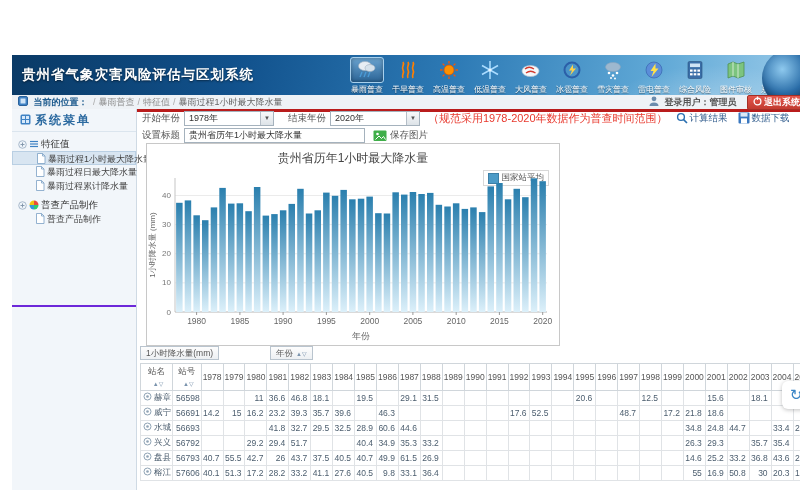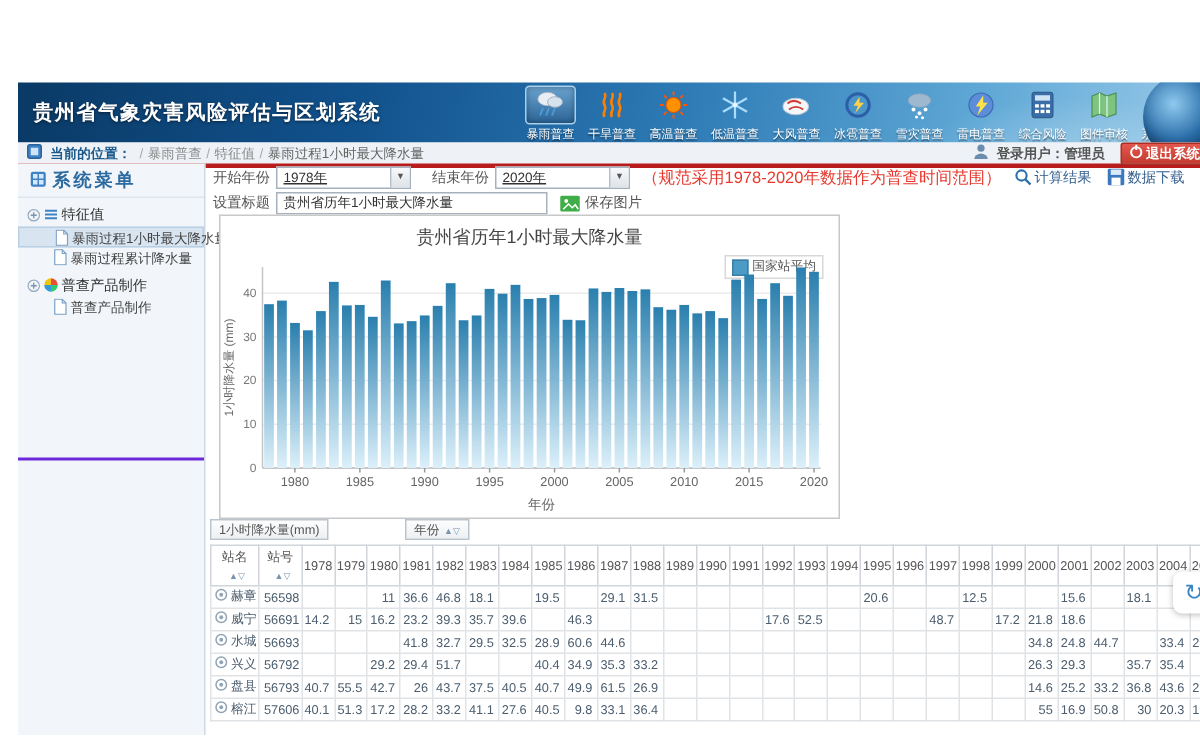--- a/index.html
+++ b/index.html
@@ -44,21 +44,21 @@
   .tgroup{height:15px;line-height:15px;font-size:9.5px;color:#333;padding-left:6px;margin-top:4px;cursor:pointer;white-space:nowrap;}
   .tgroup svg{vertical-align:-2px;margin-right:2px;}
   .titem{height:14px;line-height:14px;font-size:9px;color:#444;padding-left:24px;cursor:pointer;white-space:nowrap;}
   .titem svg{vertical-align:-2px;margin-right:2px;}
   .titem.active{background:#d8e5f1;border:1px solid #b9cfe3;box-sizing:border-box;width:124px;}
   
   .tb{position:absolute;left:127px;height:16px;display:flex;align-items:center;font-size:9.5px;color:#555;white-space:nowrap;}
   .tb1{top:110px;} .tb2{top:127px;}
   .tb-label{margin:0 4px 0 3px;}
   .select{display:flex;width:88px;height:13px;border:1px solid #a5b2bd;background:#fff;cursor:pointer;}
-  .select .val{flex:1;padding-left:4px;line-height:13px;font-size:9px;color:#333;overflow:hidden;text-decoration:underline;}
+  .select .val{flex:1;padding-left:4px;line-height:13px;font-size:9px;color:#333;overflow:hidden;}
   .sel-arrow{width:12px;border-left:1px solid #b5bec7;background:linear-gradient(#f8f9fa,#dde3e8);
     font-size:6px;color:#555;text-align:center;line-height:13px;}
   .hint{color:#e8392e;margin:0 8px;font-size:11px;}
   .linkbtn{display:flex;align-items:center;color:#335e8e;margin-right:10px;cursor:pointer;font-size:9.5px;}
   .linkbtn svg{margin-right:2px;}
   .txtinput{width:175px;height:13px;border:1px solid #a5b2bd;background:#fff;font-size:9px;color:#333;
     line-height:13px;padding-left:4px;}
   .savebtn{display:flex;align-items:center;color:#555;margin-left:8px;cursor:pointer;text-align:right;}
   .savebtn svg{margin-right:3px;}
   
@@ -271,20 +271,24 @@
                 <g stroke="#3f82c4" stroke-width="1.2">
                   <line x1="1" y1="2.5" x2="9" y2="2.5"></line>
                   <line x1="1" y1="5" x2="9" y2="5"></line>
                   <line x1="1" y1="7.5" x2="9" y2="7.5"></line>
                 </g>
               </svg></span><span>特征值</span></div>
           <div class="titem active"><span><svg width="9" height="11">
                 <path d="M0.5,0.5 h5 l2.5,2.5 v7.5 h-7.5 z" fill="#fff" stroke="#7aa0c4" stroke-width="0.8"></path>
                 <path d="M5.5,0.5 v2.5 h2.5" fill="none" stroke="#7aa0c4" stroke-width="0.8"></path>
               </svg></span><span>暴雨过程1小时最大降水量</span></div>
+          <div class="titem"><span><svg width="9" height="11">
+                <path d="M0.5,0.5 h5 l2.5,2.5 v7.5 h-7.5 z" fill="#fff" stroke="#7aa0c4" stroke-width="0.8"></path>
+                <path d="M5.5,0.5 v2.5 h2.5" fill="none" stroke="#7aa0c4" stroke-width="0.8"></path>
+              </svg></span><span>暴雨过程日最大降水量</span></div>
           <div class="titem"><span><svg width="9" height="11">
                 <path d="M0.5,0.5 h5 l2.5,2.5 v7.5 h-7.5 z" fill="#fff" stroke="#7aa0c4" stroke-width="0.8"></path>
                 <path d="M5.5,0.5 v2.5 h2.5" fill="none" stroke="#7aa0c4" stroke-width="0.8"></path>
               </svg></span><span>暴雨过程累计降水量</span></div>
           <div class="tgroup"><span><svg width="9" height="9">
                 <circle cx="4.5" cy="4.5" r="3.8" fill="#eef4fa" stroke="#98abc0" stroke-width="0.8"></circle>
                 <line x1="2.5" y1="4.5" x2="6.5" y2="4.5" stroke="#7e93a8" stroke-width="0.9"></line>
                 <line x1="4.5" y1="2.5" x2="4.5" y2="6.5" stroke="#7e93a8" stroke-width="0.9"></line>
               </svg></span><span><svg width="10" height="10">
                 <path d="M5,5 L5,0.5 A4.5,4.5 0 0 1 9.5,5 z" fill="#e74c3c"></path>

